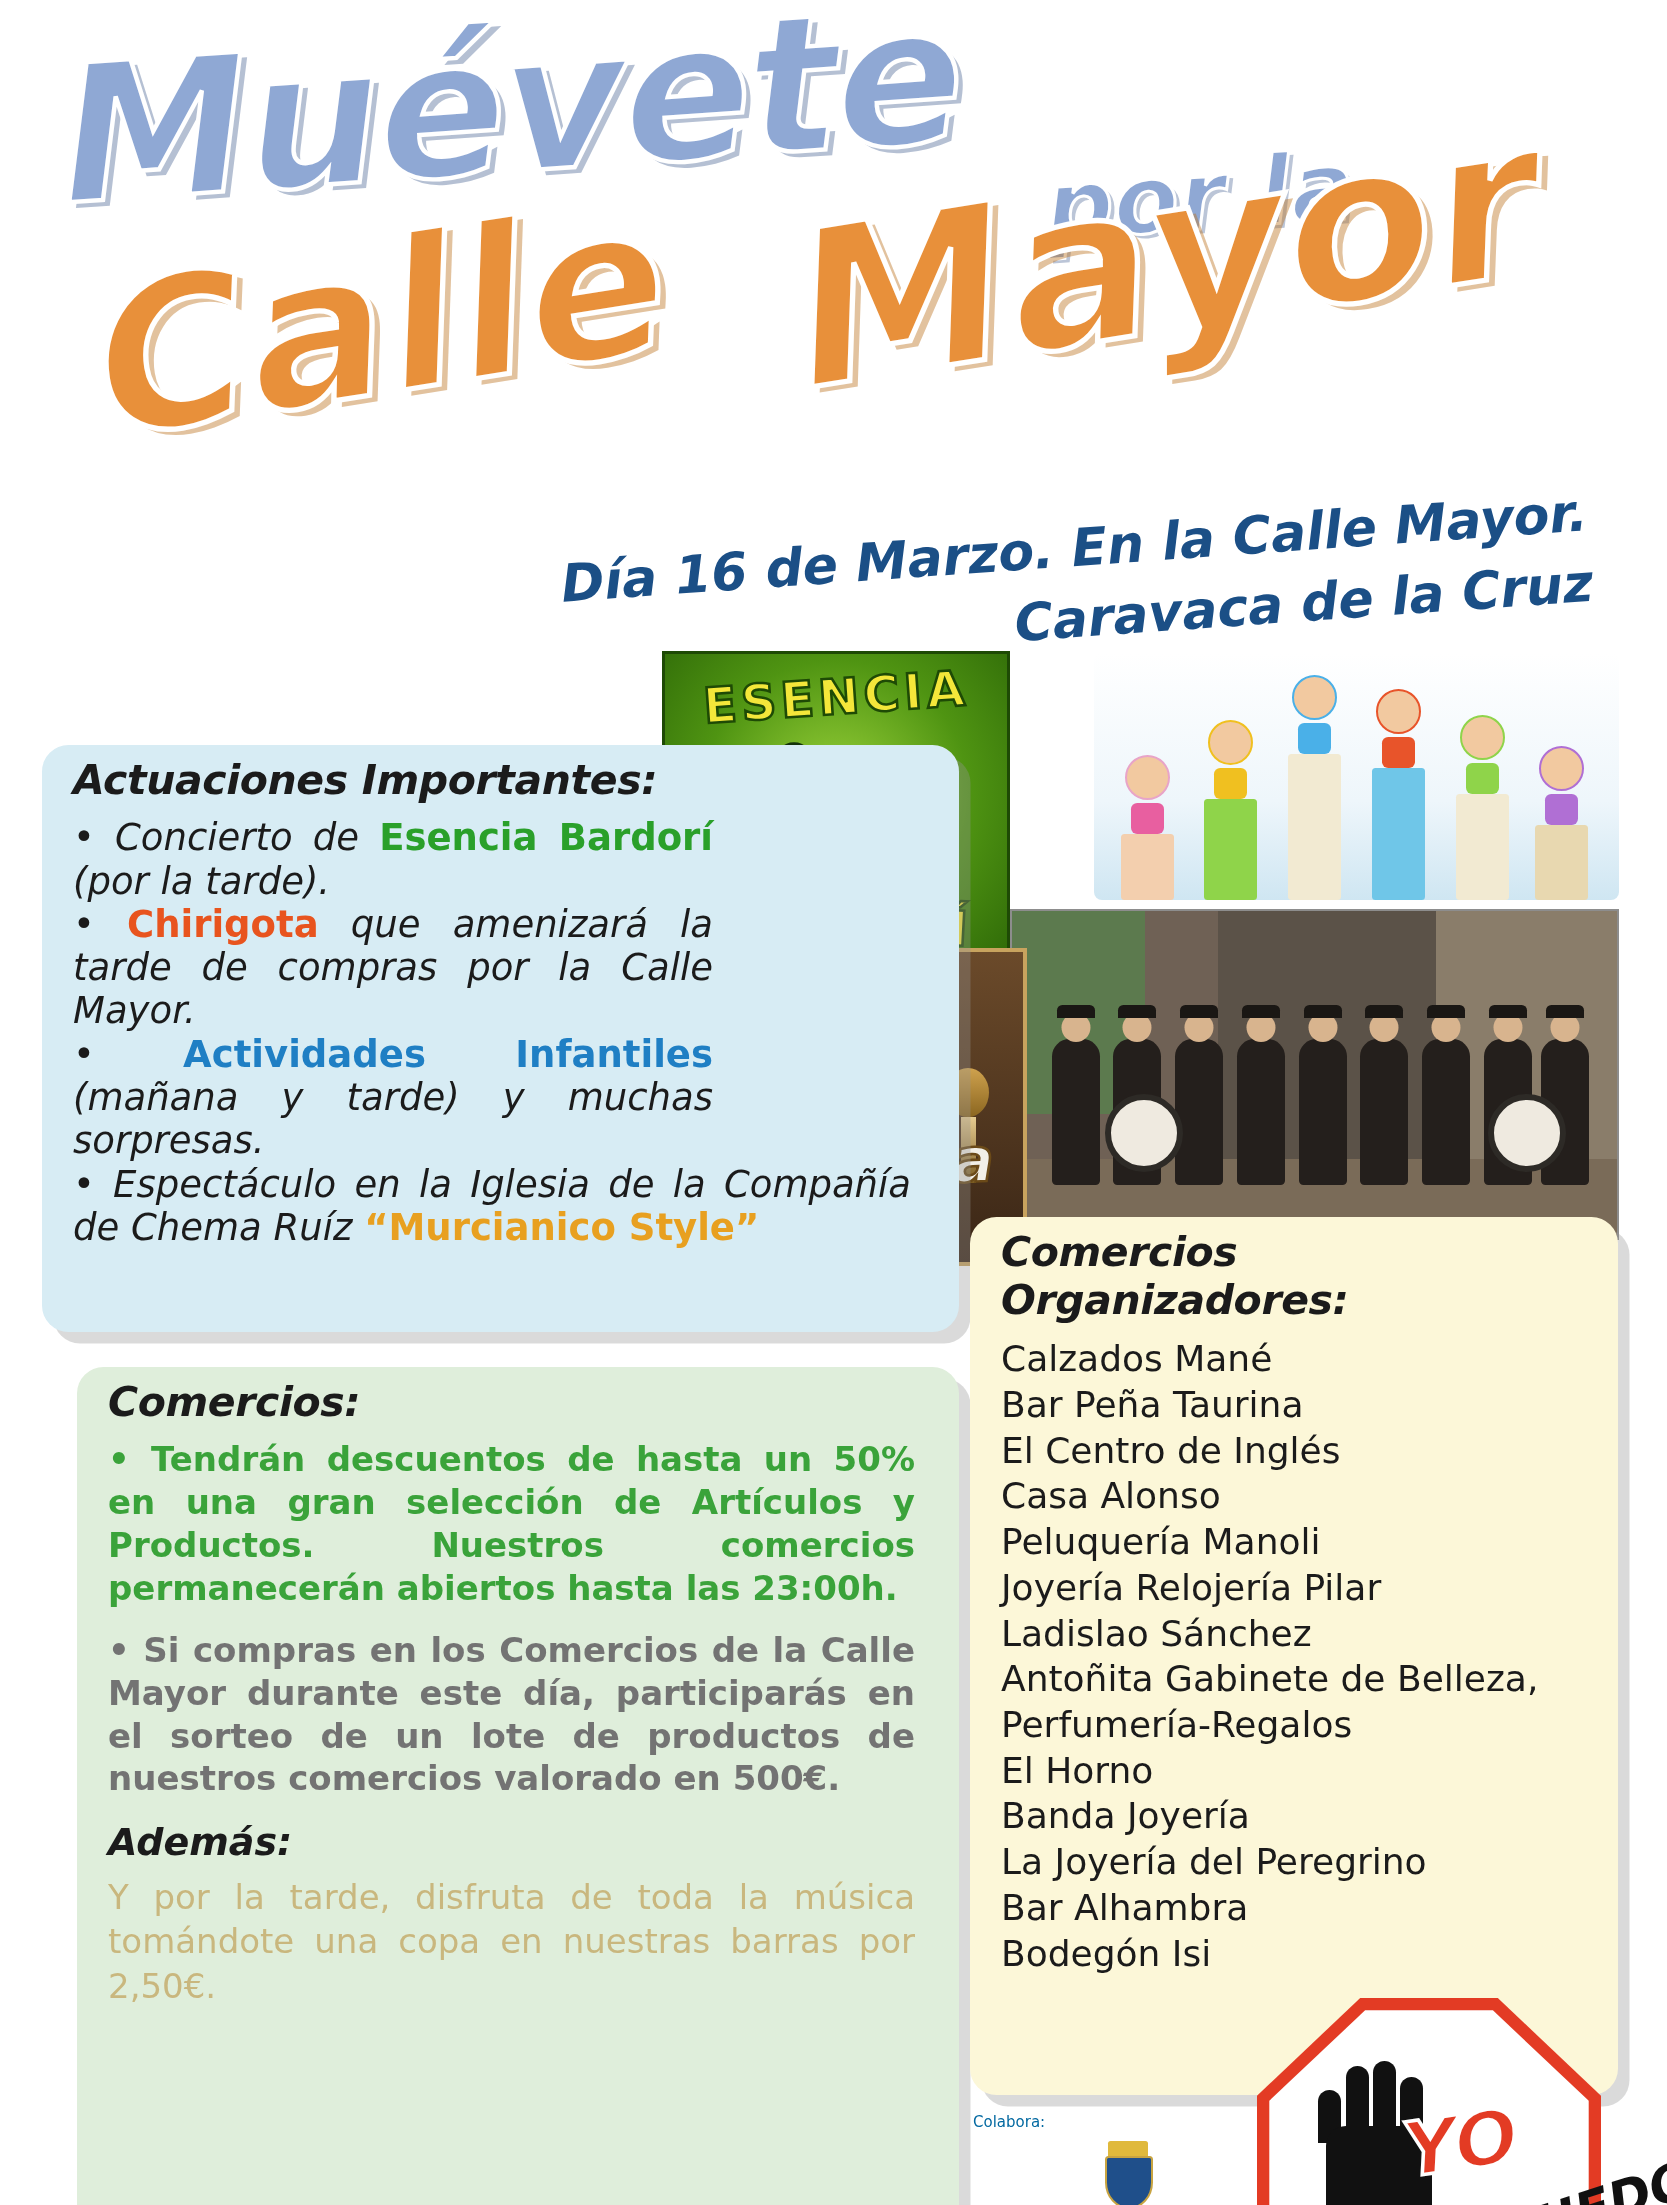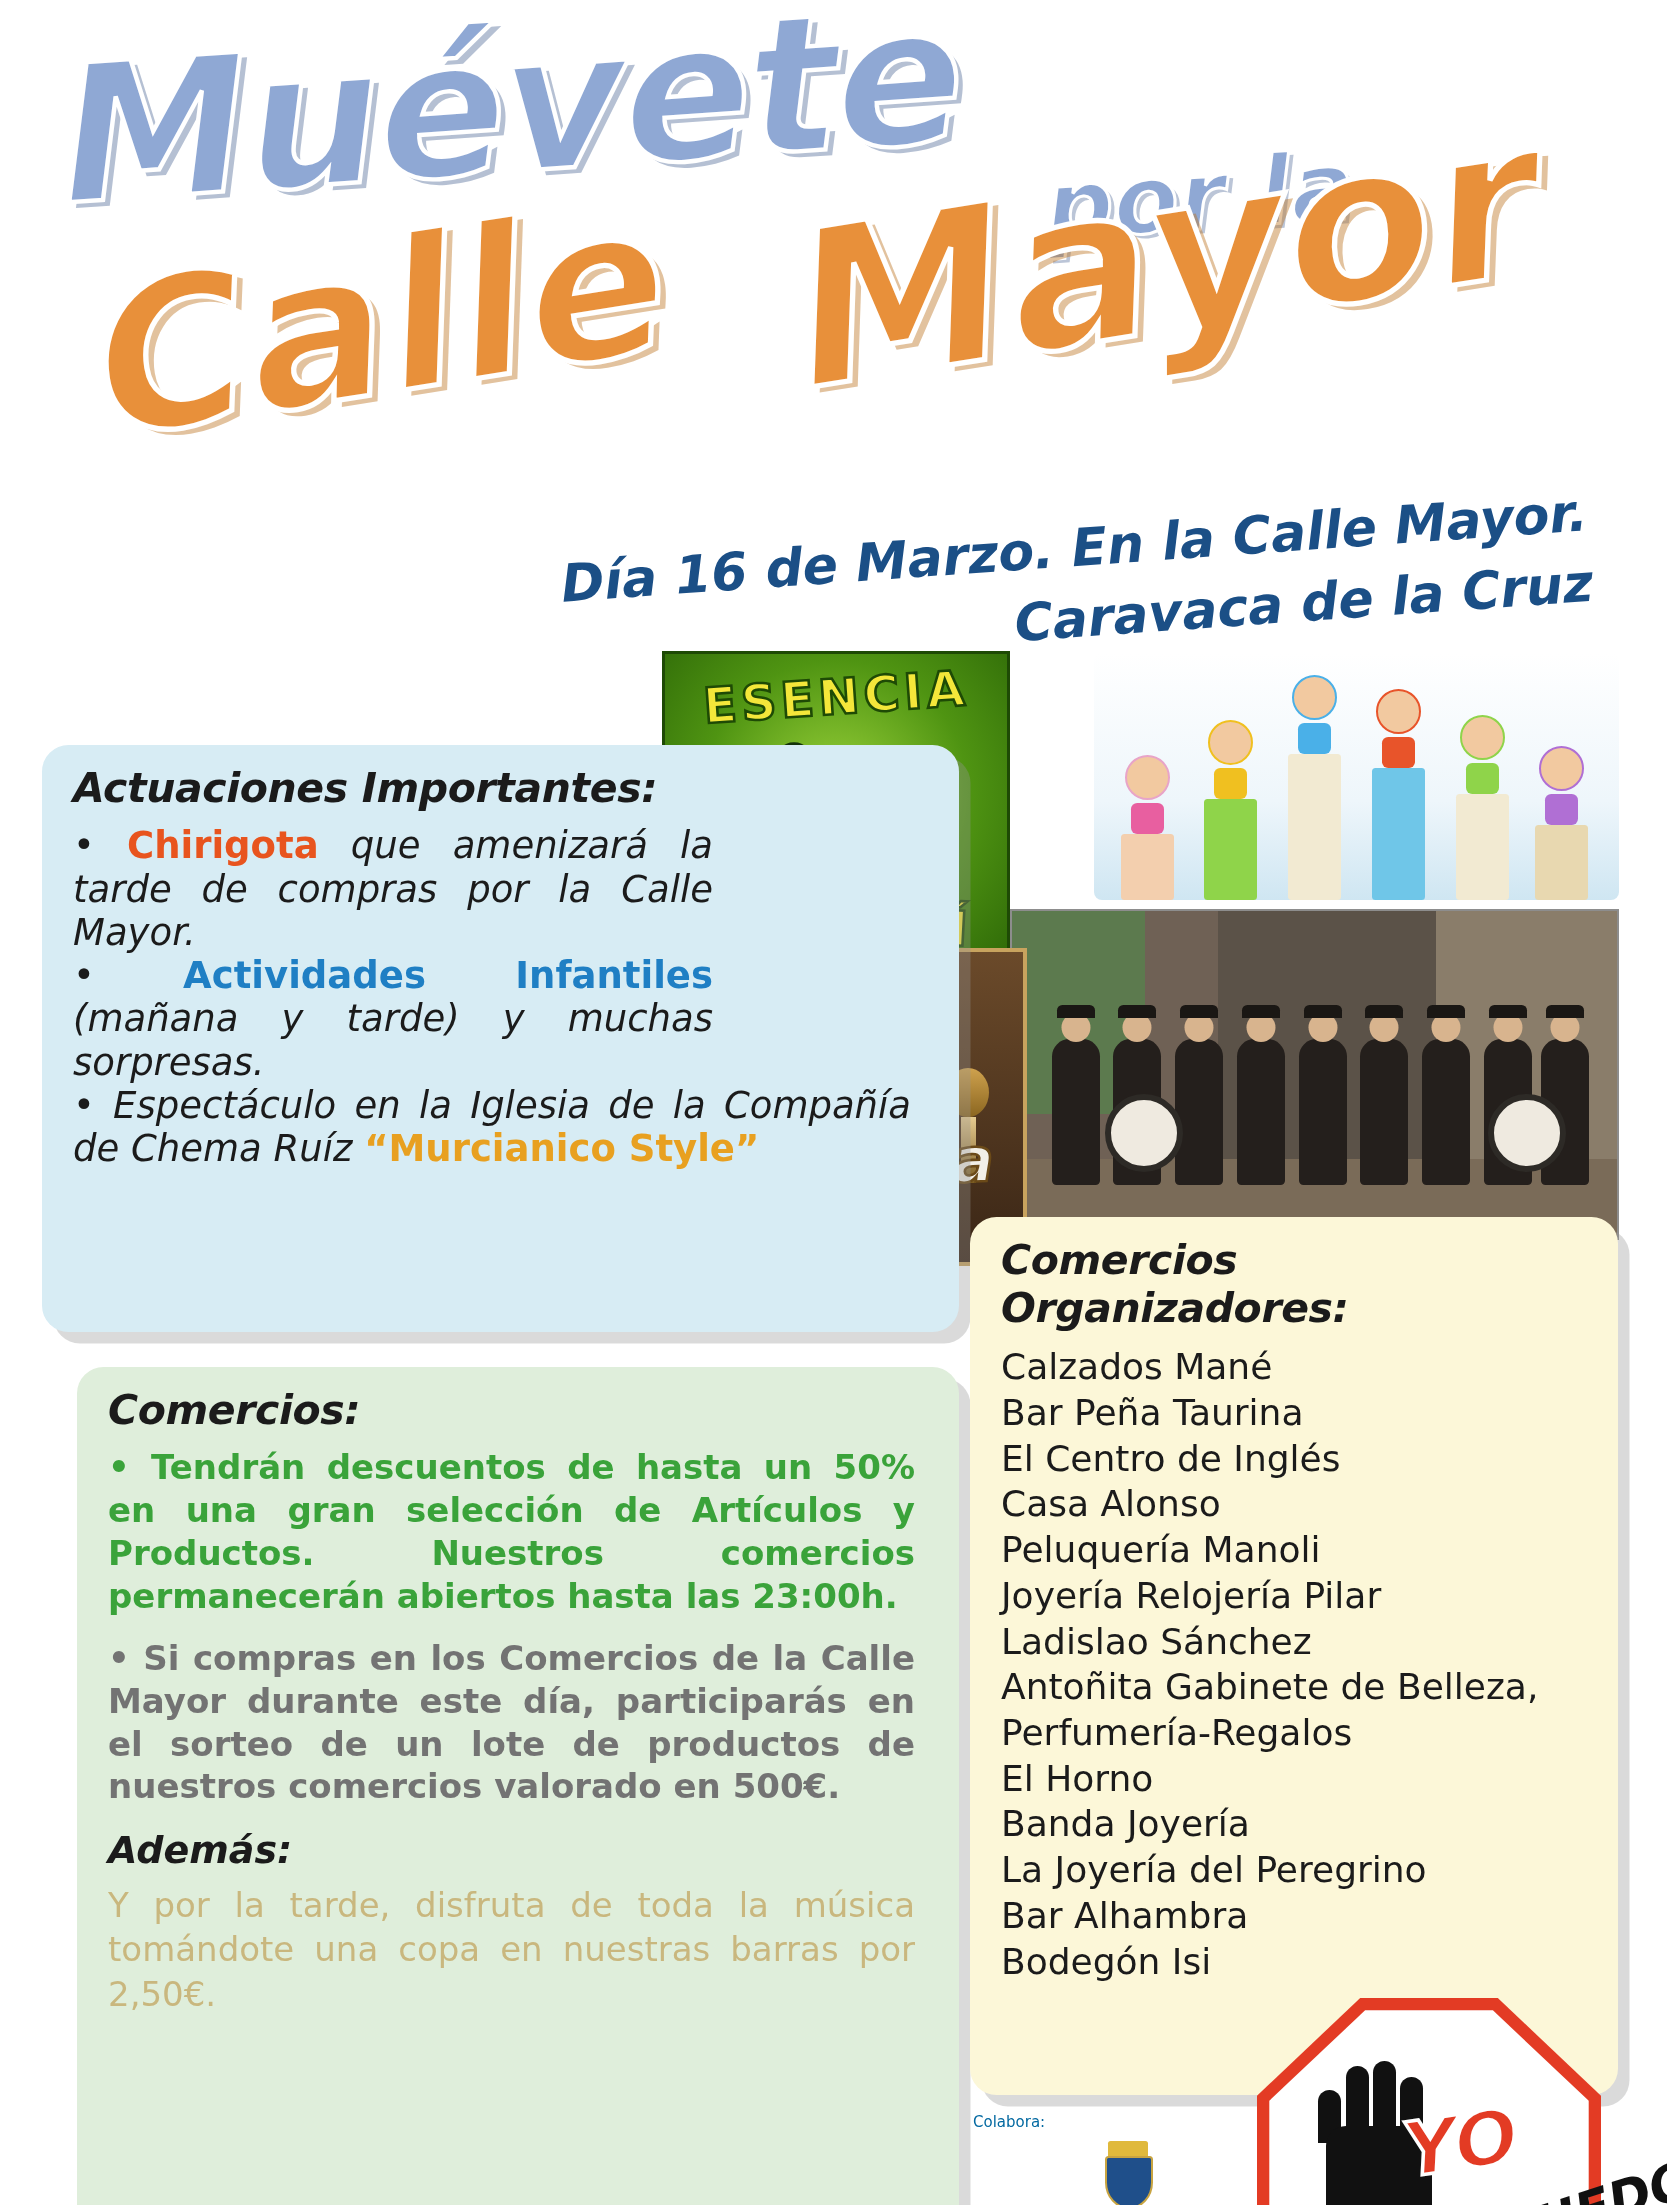--- a/index.html
+++ b/index.html
@@ -138,21 +138,21 @@
     background: #dfeedb;
   }
   #panel-organizadores {
     left: 970px;
     top: 1217px;
     width: 648px;
     height: 878px;
     background: #fcf7d8;
   }
 
-  .panel-inner { padding: 19px 31px; }
+  .panel-inner { padding: 11px 31px; }
 
   .heading {
     font-family: "DejaVu Sans", sans-serif;
     font-weight: bold;
     font-style: italic;
     font-size: 41px;
     color: #1b1b1b;
     margin: 0 0 12.3px 0;
     letter-spacing: -0.4px;
   }
@@ -653,20 +653,23 @@
       <div class="stem"></div>
     </div>
     <div class="title1">Chema</div>
     <div class="title2">Ruíz</div>
   </div>
 
   <div class="panel panel-shadow" id="panel-actuaciones">
     <div class="panel-inner">
       <div class="heading">Actuaciones Importantes:</div>
 
+      <p class="act-line">
+        <span>• Concierto de </span><span class="hl-green">Esencia Bardorí</span><span> (por la tarde).</span>
+      </p>
 
       <p class="act-line">
         <span>• </span><span class="hl-red">Chirigota</span><span> que amenizará la tarde de compras por la Calle Mayor.</span>
       </p>
 
       <p class="act-line">
         <span>• </span><span class="hl-blue">Actividades Infantiles</span><span> (mañana y tarde) y muchas sorpresas.</span>
       </p>
 
       <p class="act-line full">

